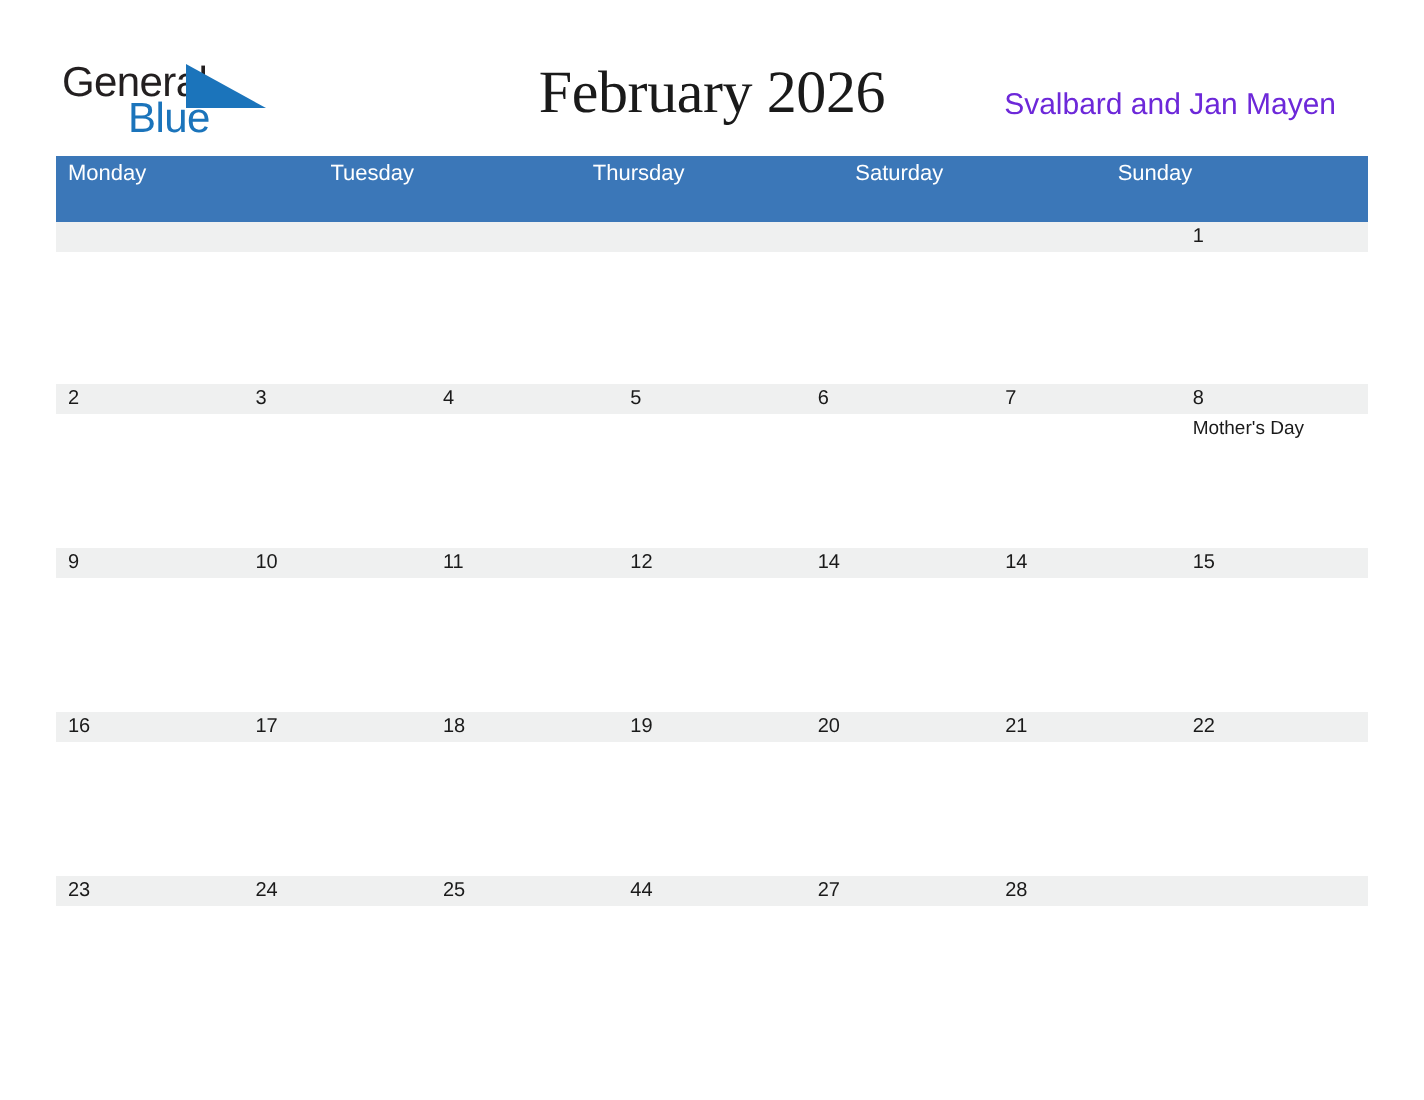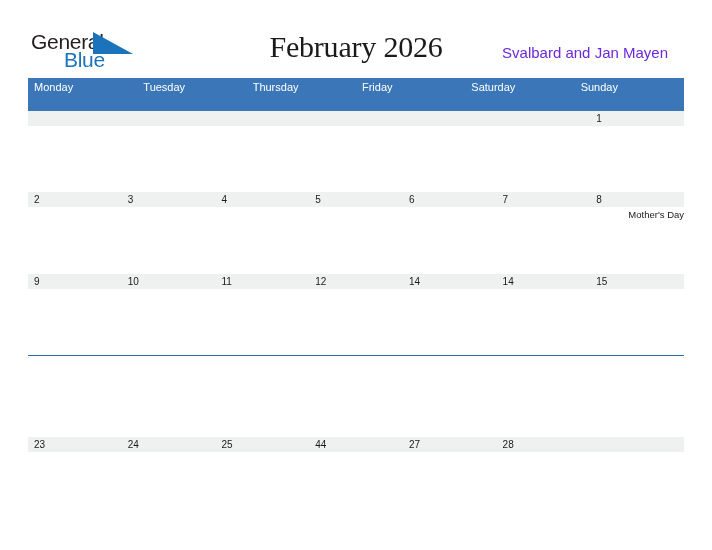--- a/index.html
+++ b/index.html
@@ -152,21 +152,20 @@
     box-sizing: border-box;
     padding-left: 6px;
     padding-top: 2px;
     overflow: hidden;
   }
   .event {
     font-size: 9.5px;
     color: #1a1a1a;
     line-height: 12px;
     white-space: nowrap;
-    text-align: right;
   }
 </style>
 </head>
 <body>
 
 <div class="page">
 
   <div class="header">
 
     <div class="logo">
@@ -182,21 +181,20 @@
     <div class="cal-title">February 2026</div>
     <div class="cal-location">Svalbard and Jan Mayen</div>
   </div>
 
   <div class="calendar">
 
     <div class="dow-row">
       <div class="dow-cell">Monday</div>
       <div class="dow-cell">Tuesday</div>
       <div class="dow-cell">Thursday</div>
-      <div class="dow-cell">Friday</div>
       <div class="dow-cell">Saturday</div>
       <div class="dow-cell">Sunday</div>
     </div>
 
     <div class="week-row first">
 
       <div class="daybar">
         <div class="day-num-cell"></div>
         <div class="day-num-cell"></div>
         <div class="day-num-cell"></div>
@@ -294,20 +292,29 @@
             <div class="event"></div>
           </div>
         <div class="day-evt-cell">
             <div class="event"></div>
           </div>
       </div>
     </div>
 
     <div class="week-row">
       <div class="rule"></div>
+      <div class="daybar">
+        <div class="day-num-cell">16</div>
+        <div class="day-num-cell">17</div>
+        <div class="day-num-cell">18</div>
+        <div class="day-num-cell">19</div>
+        <div class="day-num-cell">20</div>
+        <div class="day-num-cell">21</div>
+        <div class="day-num-cell">22</div>
+      </div>
       <div class="daybody">
         <div class="day-evt-cell">
             <div class="event"></div>
           </div>
         <div class="day-evt-cell">
             <div class="event"></div>
           </div>
         <div class="day-evt-cell">
             <div class="event"></div>
           </div>

